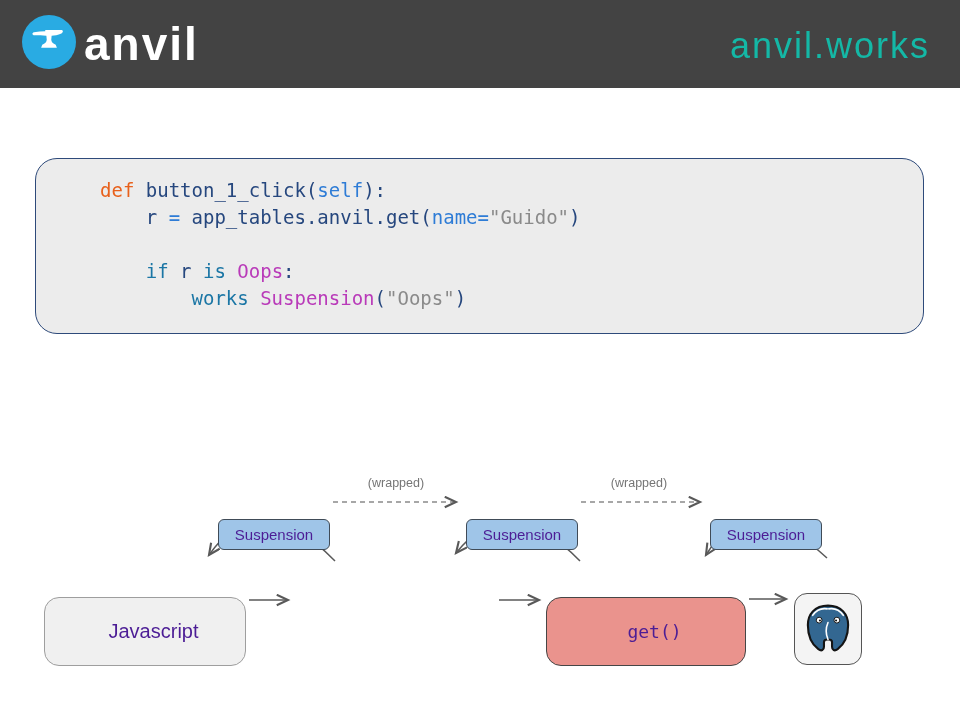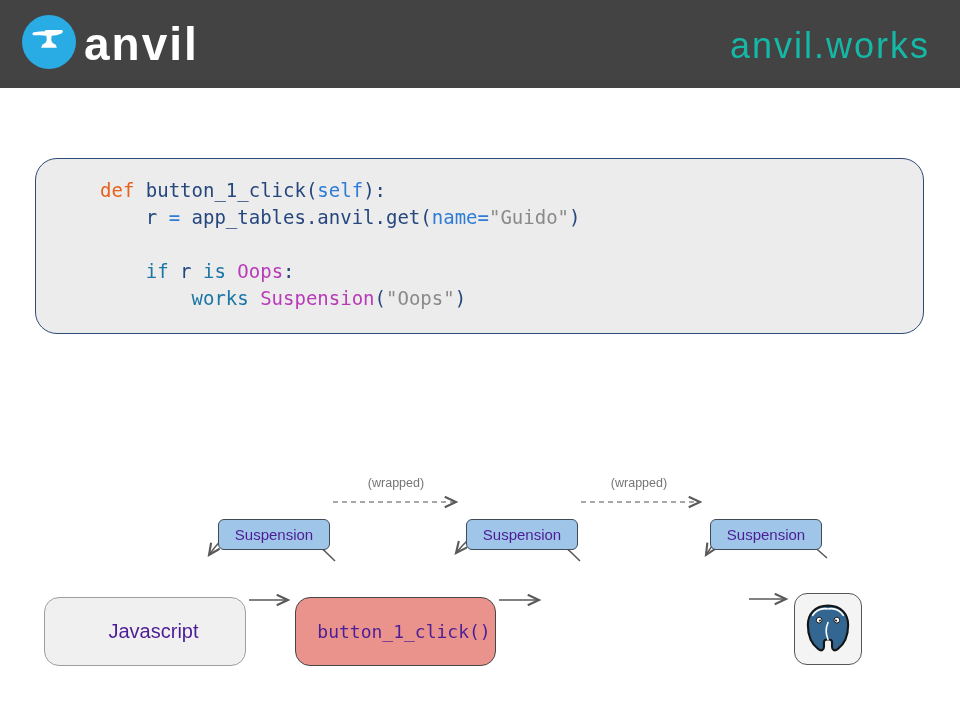--- a/index.html
+++ b/index.html
@@ -93,21 +93,21 @@
     </g>
   </svg>
 
   <div class="node susp susp-1">Suspension</div>
   <div class="node susp susp-2">Suspension</div>
   <div class="node susp susp-3">Suspension</div>
   <div class="wrapped wrapped-1">(wrapped)</div>
   <div class="wrapped wrapped-2">(wrapped)</div>
 
   <div class="node big js-box">Javascript</div>
-  <div class="node big mono-box btn-box">button_1_click()</div>
+  <div class="node big mono-box get-box">get()</div>
 
   <div class="node pg-box">
     <span style="display:flex;">
       <svg viewBox="0 0 72 72" width="58" height="62" aria-hidden="true">
         <path d="M36 7 C19 7 11 18 11 31 C11 44 16 55 24 61 C28 64 31 62 31 58 L31 52 C31 50 33 49 36 49 C39 49 41 50 41 52 L41 58 C41 62 44 64 48 61 C56 55 61 44 61 31 C61 18 53 7 36 7 Z" fill="#336791" stroke="#141414" stroke-width="2.6" stroke-linejoin="round"></path>
         <g stroke="#ffffff" stroke-width="2" fill="none" stroke-linecap="round">
           <path d="M36 28 C33 35 33 42 36 49"></path>
           <path d="M17 19 C22 12 29 10 35 11"></path>
           <path d="M55 19 C50 12 43 10 37 11"></path>
         </g>

